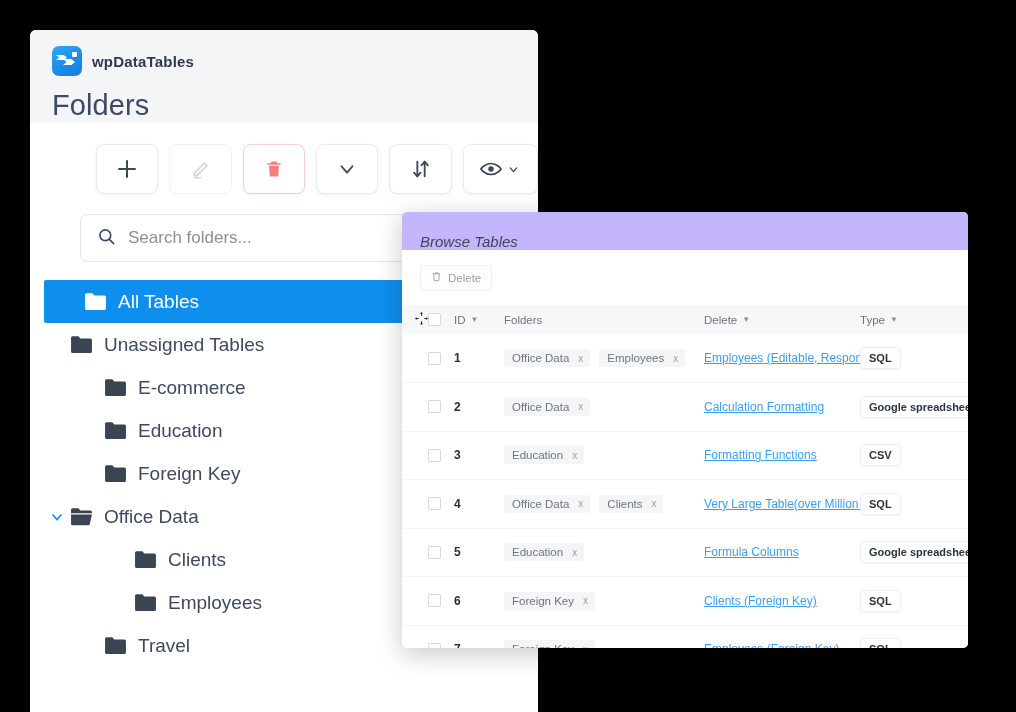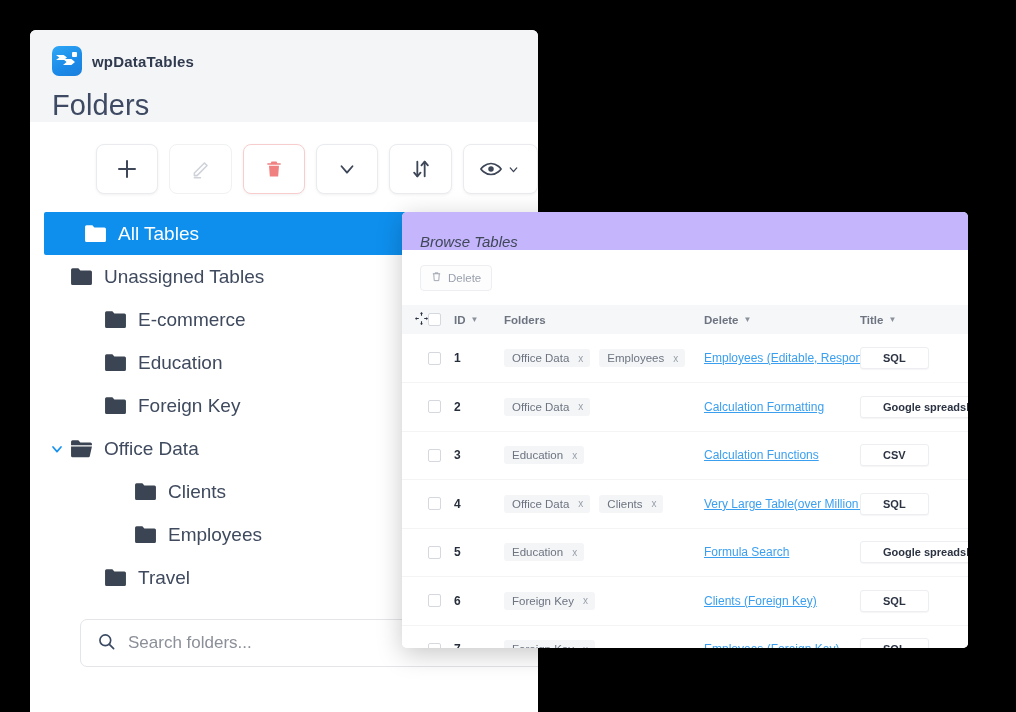--- a/index.html
+++ b/index.html
@@ -125,21 +125,21 @@
   #browse-toolbar { height: 55px; display: flex; align-items: center; padding: 0 18px; background:#fff; }
   #delete-btn {
     display: flex; align-items: center; gap: 6px;
     height: 26px; padding: 0 10px;
     border: 1px solid #eceef1; border-radius: 4px;
     background: #fdfdfe; color: #9aa0ab; font-size: 11.5px;
   }
   table#tables-grid { width: 100%; border-collapse: collapse; table-layout: fixed; }
   #tables-grid thead th {
     background: #f6f7f9; height: 29px;
-    font-size: 11.5px; font-weight: bold; color: #6d7480;
+    font-size: 11.5px; font-weight: normal; color: #6d7480;
     text-align: right; padding: 0; vertical-align: middle;
   }
   .th-in { display: flex; align-items: center; gap: 5px; }
   .sortcaret { color: #8b919c; font-size: 8px; line-height: 1; }
   .col-move { width: 26px; padding-left: 12px !important; }
   .col-chk  { width: 26px; }
   .col-id   { width: 50px; }
   .col-fold { width: 200px; }
   .col-title{ width: 156px; }
   .col-type { width: 108px; }
@@ -157,21 +157,21 @@
     display: inline-flex; align-items: center; gap: 9px;
     background: #f4f5f7; border-radius: 3px;
     padding: 3px 7px 3px 8px;
     font-size: 11.5px; color: #6d7480; white-space: nowrap;
   }
   .chip .x { font-size: 10px; color: #9aa0ab; }
   .tlink { color: #3b9ff0; font-size: 12px; white-space: nowrap; }
   .tbadge {
     display: inline-block;
     border: 1px solid #eceef1; border-radius: 3px;
-    background: #fff; padding: 4px 22px;
+    background: #fff; padding: 4px 8px;
     font-size: 11px; font-weight: bold; color: #2b3241; white-space: nowrap;
     box-shadow: 0 1px 1px rgba(16,24,40,.04);
   }
   .move-cross { color: #2b3241; }
 </style>
 </head>
 <body>
 
 <div id="stage">
 
@@ -226,120 +226,120 @@
           <svg width="22" height="16" viewBox="0 0 24 16" fill="none" stroke="currentColor" stroke-width="1.8">
               <path d="M1 8s4-6 11-6 11 6 11 6-4 6-11 6S1 8 1 8z"></path>
               <circle cx="12" cy="8" r="3" fill="currentColor" stroke="none"></circle>
             </svg>
           <svg width="13" height="13" viewBox="0 0 24 24" fill="none" stroke="currentColor" stroke-width="2.4" stroke-linecap="round" stroke-linejoin="round">
               <polyline points="6 9 12 16 18 9"></polyline>
             </svg>
         </div>
       </div>
 
-      <div id="folder-tree">
-          <div class="tree-row lvl0 selected">
-            <span class="caretslot"></span>
-            <span class="ficon">
-              <svg width="23" height="19" viewBox="0 0 24 20" fill="currentColor">
-                <path d="M1 3a1.6 1.6 0 0 1 1.6-1.6h6.1l2.1 2.2h10.6A1.6 1.6 0 0 1 23 5.2v12.2a1.6 1.6 0 0 1-1.6 1.6H2.6A1.6 1.6 0 0 1 1 17.4z"></path>
-              </svg>
-            </span>
-            <span class="tree-label">All Tables</span>
-          </div>
-          <div class="tree-row lvl1">
-            <span class="caretslot"></span>
-            <span class="ficon">
-              <svg width="23" height="19" viewBox="0 0 24 20" fill="currentColor">
-                <path d="M1 3a1.6 1.6 0 0 1 1.6-1.6h6.1l2.1 2.2h10.6A1.6 1.6 0 0 1 23 5.2v12.2a1.6 1.6 0 0 1-1.6 1.6H2.6A1.6 1.6 0 0 1 1 17.4z"></path>
-              </svg>
-            </span>
-            <span class="tree-label">Unassigned Tables</span>
-          </div>
-          <div class="tree-row lvl2">
-            <span class="caretslot"></span>
-            <span class="ficon">
-              <svg width="23" height="19" viewBox="0 0 24 20" fill="currentColor">
-                <path d="M1 3a1.6 1.6 0 0 1 1.6-1.6h6.1l2.1 2.2h10.6A1.6 1.6 0 0 1 23 5.2v12.2a1.6 1.6 0 0 1-1.6 1.6H2.6A1.6 1.6 0 0 1 1 17.4z"></path>
-              </svg>
-            </span>
-            <span class="tree-label">E-commerce</span>
-          </div>
-          <div class="tree-row lvl2">
-            <span class="caretslot"></span>
-            <span class="ficon">
-              <svg width="23" height="19" viewBox="0 0 24 20" fill="currentColor">
-                <path d="M1 3a1.6 1.6 0 0 1 1.6-1.6h6.1l2.1 2.2h10.6A1.6 1.6 0 0 1 23 5.2v12.2a1.6 1.6 0 0 1-1.6 1.6H2.6A1.6 1.6 0 0 1 1 17.4z"></path>
-              </svg>
-            </span>
-            <span class="tree-label">Education</span>
-          </div>
-          <div class="tree-row lvl2">
-            <span class="caretslot"></span>
-            <span class="ficon">
-              <svg width="23" height="19" viewBox="0 0 24 20" fill="currentColor">
-                <path d="M1 3a1.6 1.6 0 0 1 1.6-1.6h6.1l2.1 2.2h10.6A1.6 1.6 0 0 1 23 5.2v12.2a1.6 1.6 0 0 1-1.6 1.6H2.6A1.6 1.6 0 0 1 1 17.4z"></path>
-              </svg>
-            </span>
-            <span class="tree-label">Foreign Key</span>
-          </div>
-          <div class="tree-row lvl1">
-            <span class="caretslot">
-              <svg width="16" height="16" viewBox="0 0 24 24" fill="none" stroke="currentColor" stroke-width="2.6" stroke-linecap="round" stroke-linejoin="round">
-                <polyline points="6 9 12 16 18 9"></polyline>
-              </svg>
-            </span>
-            <span class="ficon">
-              <svg width="23" height="19" viewBox="0 0 24 20" fill="currentColor">
-                <path d="M1 3a1.6 1.6 0 0 1 1.6-1.6h6.1l2.1 2.2h10.6A1.6 1.6 0 0 1 23 5.2v1.4H1z"></path>
-                <path d="M1 8h22l-2.3 10.2a1.3 1.3 0 0 1-1.3 1H2.6A1.6 1.6 0 0 1 1 17.6z"></path>
-              </svg>
-            </span>
-            <span class="tree-label">Office Data</span>
-          </div>
-          <div class="tree-row lvl3">
-            <span class="caretslot"></span>
-            <span class="ficon">
-              <svg width="23" height="19" viewBox="0 0 24 20" fill="currentColor">
-                <path d="M1 3a1.6 1.6 0 0 1 1.6-1.6h6.1l2.1 2.2h10.6A1.6 1.6 0 0 1 23 5.2v12.2a1.6 1.6 0 0 1-1.6 1.6H2.6A1.6 1.6 0 0 1 1 17.4z"></path>
-              </svg>
-            </span>
-            <span class="tree-label">Clients</span>
-          </div>
-          <div class="tree-row lvl3">
-            <span class="caretslot"></span>
-            <span class="ficon">
-              <svg width="23" height="19" viewBox="0 0 24 20" fill="currentColor">
-                <path d="M1 3a1.6 1.6 0 0 1 1.6-1.6h6.1l2.1 2.2h10.6A1.6 1.6 0 0 1 23 5.2v12.2a1.6 1.6 0 0 1-1.6 1.6H2.6A1.6 1.6 0 0 1 1 17.4z"></path>
-              </svg>
-            </span>
-            <span class="tree-label">Employees</span>
-          </div>
-          <div class="tree-row lvl2">
-            <span class="caretslot"></span>
-            <span class="ficon">
-              <svg width="23" height="19" viewBox="0 0 24 20" fill="currentColor">
-                <path d="M1 3a1.6 1.6 0 0 1 1.6-1.6h6.1l2.1 2.2h10.6A1.6 1.6 0 0 1 23 5.2v12.2a1.6 1.6 0 0 1-1.6 1.6H2.6A1.6 1.6 0 0 1 1 17.4z"></path>
-              </svg>
-            </span>
-            <span class="tree-label">Travel</span>
-          </div>
-        </div>
-
       <div id="search-wrap">
         <div id="search-box">
           <span class="sicon">
             <svg width="19" height="19" viewBox="0 0 24 24" fill="none" stroke="currentColor" stroke-width="2.1" stroke-linecap="round">
                 <circle cx="10.5" cy="10.5" r="6.8"></circle>
                 <line x1="15.6" y1="15.6" x2="21" y2="21"></line>
               </svg>
           </span>
           <input id="search-input" type="text" placeholder="Search folders..." style="">
         </div>
       </div>
+
+      <div id="folder-tree">
+          <div class="tree-row lvl0 selected">
+            <span class="caretslot"></span>
+            <span class="ficon">
+              <svg width="23" height="19" viewBox="0 0 24 20" fill="currentColor">
+                <path d="M1 3a1.6 1.6 0 0 1 1.6-1.6h6.1l2.1 2.2h10.6A1.6 1.6 0 0 1 23 5.2v12.2a1.6 1.6 0 0 1-1.6 1.6H2.6A1.6 1.6 0 0 1 1 17.4z"></path>
+              </svg>
+            </span>
+            <span class="tree-label">All Tables</span>
+          </div>
+          <div class="tree-row lvl1">
+            <span class="caretslot"></span>
+            <span class="ficon">
+              <svg width="23" height="19" viewBox="0 0 24 20" fill="currentColor">
+                <path d="M1 3a1.6 1.6 0 0 1 1.6-1.6h6.1l2.1 2.2h10.6A1.6 1.6 0 0 1 23 5.2v12.2a1.6 1.6 0 0 1-1.6 1.6H2.6A1.6 1.6 0 0 1 1 17.4z"></path>
+              </svg>
+            </span>
+            <span class="tree-label">Unassigned Tables</span>
+          </div>
+          <div class="tree-row lvl2">
+            <span class="caretslot"></span>
+            <span class="ficon">
+              <svg width="23" height="19" viewBox="0 0 24 20" fill="currentColor">
+                <path d="M1 3a1.6 1.6 0 0 1 1.6-1.6h6.1l2.1 2.2h10.6A1.6 1.6 0 0 1 23 5.2v12.2a1.6 1.6 0 0 1-1.6 1.6H2.6A1.6 1.6 0 0 1 1 17.4z"></path>
+              </svg>
+            </span>
+            <span class="tree-label">E-commerce</span>
+          </div>
+          <div class="tree-row lvl2">
+            <span class="caretslot"></span>
+            <span class="ficon">
+              <svg width="23" height="19" viewBox="0 0 24 20" fill="currentColor">
+                <path d="M1 3a1.6 1.6 0 0 1 1.6-1.6h6.1l2.1 2.2h10.6A1.6 1.6 0 0 1 23 5.2v12.2a1.6 1.6 0 0 1-1.6 1.6H2.6A1.6 1.6 0 0 1 1 17.4z"></path>
+              </svg>
+            </span>
+            <span class="tree-label">Education</span>
+          </div>
+          <div class="tree-row lvl2">
+            <span class="caretslot"></span>
+            <span class="ficon">
+              <svg width="23" height="19" viewBox="0 0 24 20" fill="currentColor">
+                <path d="M1 3a1.6 1.6 0 0 1 1.6-1.6h6.1l2.1 2.2h10.6A1.6 1.6 0 0 1 23 5.2v12.2a1.6 1.6 0 0 1-1.6 1.6H2.6A1.6 1.6 0 0 1 1 17.4z"></path>
+              </svg>
+            </span>
+            <span class="tree-label">Foreign Key</span>
+          </div>
+          <div class="tree-row lvl1">
+            <span class="caretslot">
+              <svg width="16" height="16" viewBox="0 0 24 24" fill="none" stroke="currentColor" stroke-width="2.6" stroke-linecap="round" stroke-linejoin="round">
+                <polyline points="6 9 12 16 18 9"></polyline>
+              </svg>
+            </span>
+            <span class="ficon">
+              <svg width="23" height="19" viewBox="0 0 24 20" fill="currentColor">
+                <path d="M1 3a1.6 1.6 0 0 1 1.6-1.6h6.1l2.1 2.2h10.6A1.6 1.6 0 0 1 23 5.2v1.4H1z"></path>
+                <path d="M1 8h22l-2.3 10.2a1.3 1.3 0 0 1-1.3 1H2.6A1.6 1.6 0 0 1 1 17.6z"></path>
+              </svg>
+            </span>
+            <span class="tree-label">Office Data</span>
+          </div>
+          <div class="tree-row lvl3">
+            <span class="caretslot"></span>
+            <span class="ficon">
+              <svg width="23" height="19" viewBox="0 0 24 20" fill="currentColor">
+                <path d="M1 3a1.6 1.6 0 0 1 1.6-1.6h6.1l2.1 2.2h10.6A1.6 1.6 0 0 1 23 5.2v12.2a1.6 1.6 0 0 1-1.6 1.6H2.6A1.6 1.6 0 0 1 1 17.4z"></path>
+              </svg>
+            </span>
+            <span class="tree-label">Clients</span>
+          </div>
+          <div class="tree-row lvl3">
+            <span class="caretslot"></span>
+            <span class="ficon">
+              <svg width="23" height="19" viewBox="0 0 24 20" fill="currentColor">
+                <path d="M1 3a1.6 1.6 0 0 1 1.6-1.6h6.1l2.1 2.2h10.6A1.6 1.6 0 0 1 23 5.2v12.2a1.6 1.6 0 0 1-1.6 1.6H2.6A1.6 1.6 0 0 1 1 17.4z"></path>
+              </svg>
+            </span>
+            <span class="tree-label">Employees</span>
+          </div>
+          <div class="tree-row lvl2">
+            <span class="caretslot"></span>
+            <span class="ficon">
+              <svg width="23" height="19" viewBox="0 0 24 20" fill="currentColor">
+                <path d="M1 3a1.6 1.6 0 0 1 1.6-1.6h6.1l2.1 2.2h10.6A1.6 1.6 0 0 1 23 5.2v12.2a1.6 1.6 0 0 1-1.6 1.6H2.6A1.6 1.6 0 0 1 1 17.4z"></path>
+              </svg>
+            </span>
+            <span class="tree-label">Travel</span>
+          </div>
+        </div>
 
     </div>
   </div>
 
   <div id="browse-panel">
 
     <div id="browse-head">
       <span>Browse Tables</span>
     </div>
 
@@ -379,21 +379,21 @@
               </span>
           </th>
           <th class="col-title">
             <span class="th-in">
                 <span>Delete</span>
                 <span class="sortcaret">▼</span>
               </span>
           </th>
           <th class="col-type">
             <span class="th-in">
-                <span>Title</span>
+                <span>Type</span>
                 <span class="sortcaret">▼</span>
               </span>
           </th>
         </tr>
       </thead>
       <tbody id="tables-grid-body">
           <tr>
             <td class="col-move"></td>
             <td class="col-chk">
               <span class="cbox"></span>
@@ -438,21 +438,21 @@
             </td>
             <td class="col-id"><span class="rid">3</span></td>
             <td class="col-fold">
               <div class="chips">
                 <span class="chip">
                   <span>Education</span>
                   <span class="x">x</span>
                 </span>
               </div>
             </td>
-            <td class="col-title"><a class="tlink" href="#">Calculation Functions</a></td>
+            <td class="col-title"><a class="tlink" href="#">Formatting Functions</a></td>
             <td class="col-type"><span class="tbadge">CSV</span></td>
           </tr>
           <tr>
             <td class="col-move"></td>
             <td class="col-chk">
               <span class="cbox"></span>
             </td>
             <td class="col-id"><span class="rid">4</span></td>
             <td class="col-fold">
               <div class="chips">
@@ -476,21 +476,21 @@
             </td>
             <td class="col-id"><span class="rid">5</span></td>
             <td class="col-fold">
               <div class="chips">
                 <span class="chip">
                   <span>Education</span>
                   <span class="x">x</span>
                 </span>
               </div>
             </td>
-            <td class="col-title"><a class="tlink" href="#">Formula Search</a></td>
+            <td class="col-title"><a class="tlink" href="#">Formula Columns</a></td>
             <td class="col-type"><span class="tbadge">Google spreadsheet</span></td>
           </tr>
           <tr>
             <td class="col-move"></td>
             <td class="col-chk">
               <span class="cbox"></span>
             </td>
             <td class="col-id"><span class="rid">6</span></td>
             <td class="col-fold">
               <div class="chips">

